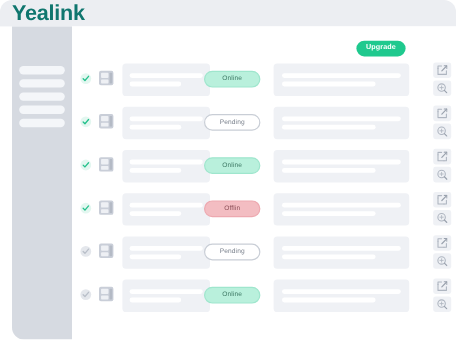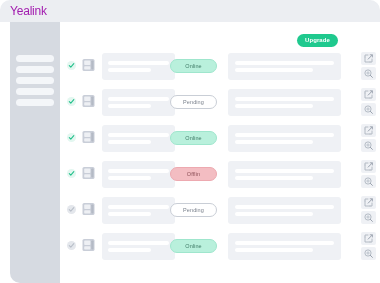--- a/index.html
+++ b/index.html
@@ -15,22 +15,22 @@
     border-radius:10px;
     overflow:hidden;
   }
   
   .topbar{
     position:absolute;left:0;top:0;width:380px;height:22px;
     background:#eceef2;
   }
   .brand{
     position:absolute;left:10px;top:3px;
-    font-size:12px;font-weight:normal;letter-spacing:-0.2px;
-    color:#a21caf;
+    font-size:18px;font-weight:bold;letter-spacing:-0.2px;
+    color:#0f766e;
     line-height:16px;
   }
   
   .sidebar{
     position:absolute;left:10px;top:22px;width:50px;height:261px;
     background:#d6dae1;
     border-bottom-left-radius:10px;
   }
   .side-item{
     position:absolute;left:6px;width:38px;height:7px;

